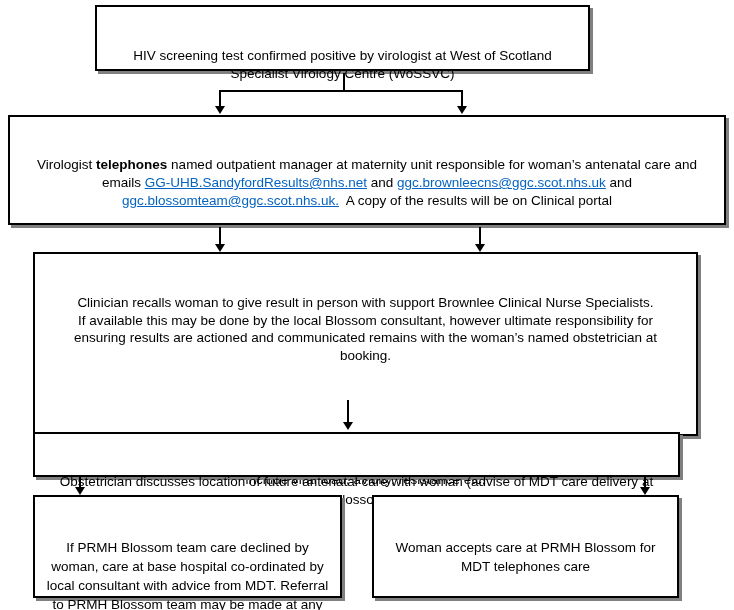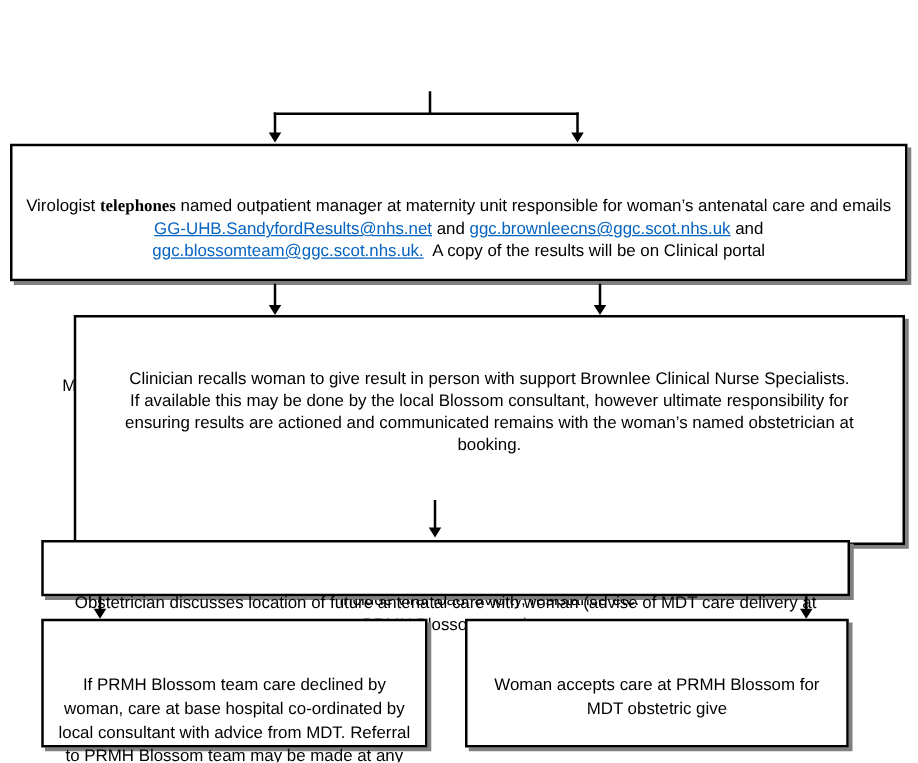--- a/index.html
+++ b/index.html
@@ -20,36 +20,39 @@
     text-align:center;
     font-size:13.5px;
     line-height:18px;
     white-space:pre-wrap;
   }
   .box p{margin:0;}
   .b3 p{line-height:17.5px;}
   .b56 p{line-height:19px;}
   .linegap{height:18px;}
   .linegap-sm{height:17px;}
-  b{font-weight:bold;font-family:Liberation Serif, serif;}
+  b{font-weight:bold;}
   a.link{color:var(--link,#0563c1);cursor:pointer;}
   .vline{position:absolute;width:2px;background:var(--arrow,#000);}
   .hline{position:absolute;height:2px;background:var(--arrow,#000);}
   .ahead{
     position:absolute;width:0;height:0;
     border-left:5px solid transparent;
     border-right:5px solid transparent;
     border-top:8px solid var(--arrow,#000);
   }
 </style>
 </head>
 <body>
 
 <div class="canvas">
 
+  <div class="box" style="left:95px;top:5px;width:495px;height:66px;padding:4px 8px;">
+    <p>HIV screening test confirmed positive by virologist at West of Scotland Specialist Virology Centre (WoSSVC)</p>
+  </div>
 
   <div>
     <div class="vline" style="left:343px;top:73px;height:19px;"></div>
     <div class="hline" style="left:219px;top:90px;width:244px;"></div>
     <div class="vline" style="left:219px;top:90px;height:17px;"></div>
     <div class="ahead" style="left:215px;top:106px;"></div>
     <div class="vline" style="left:461px;top:90px;height:17px;"></div>
     <div class="ahead" style="left:457px;top:106px;"></div>
   </div>
 
@@ -59,21 +62,21 @@
     <p>Maternity unit midwife team member informs woman’s named obstetric consultant and local Blossom team consultant.</p>
   </div>
 
   <div>
     <div class="vline" style="left:219px;top:227px;height:18px;"></div>
     <div class="ahead" style="left:215px;top:244px;"></div>
     <div class="vline" style="left:479px;top:227px;height:18px;"></div>
     <div class="ahead" style="left:475px;top:244px;"></div>
   </div>
 
-  <div class="box b3" style="left:33px;top:252px;width:665px;height:184px;padding:4px 36px;margin-left:26px;">
+  <div class="box b3" style="left:33px;top:252px;width:665px;height:184px;padding:4px 36px;">
     <p>Clinician recalls woman to give result in person with support Brownlee Clinical Nurse Specialists.  If available this may be done by the local Blossom consultant, however ultimate responsibility for ensuring results are actioned and communicated remains with the woman’s named obstetrician at booking.</p>
     <div class="linegap-sm"></div>
     <p>Bloods repeated to confirm result and also for full new patient baseline (bundle on trakcare) which include viral load, avidity, resistance etc.</p>
   </div>
 
   <div>
     <div class="vline" style="left:347px;top:400px;height:23px;"></div>
     <div class="ahead" style="left:343px;top:422px;"></div>
   </div>
 
@@ -88,16 +91,16 @@
   <div>
     <div class="vline" style="left:644px;top:477px;height:11px;"></div>
     <div class="ahead" style="left:640px;top:487px;"></div>
   </div>
 
   <div class="box b56" style="left:33px;top:495px;width:309px;height:103px;padding:5px 8px;">
     <p>If PRMH Blossom team care declined by woman, care at base hospital co-ordinated by local consultant with advice from MDT. Referral to PRMH Blossom team may be made at any time during the pregnancy.</p>
   </div>
 
   <div class="box b56" style="left:372px;top:495px;width:307px;height:103px;padding:5px 8px;">
-    <p>Woman accepts care at PRMH Blossom for MDT obstetric give</p>
+    <p>Woman accepts care at PRMH Blossom for MDT telephones care</p>
   </div>
 
 </div>
 
 </body></html>

